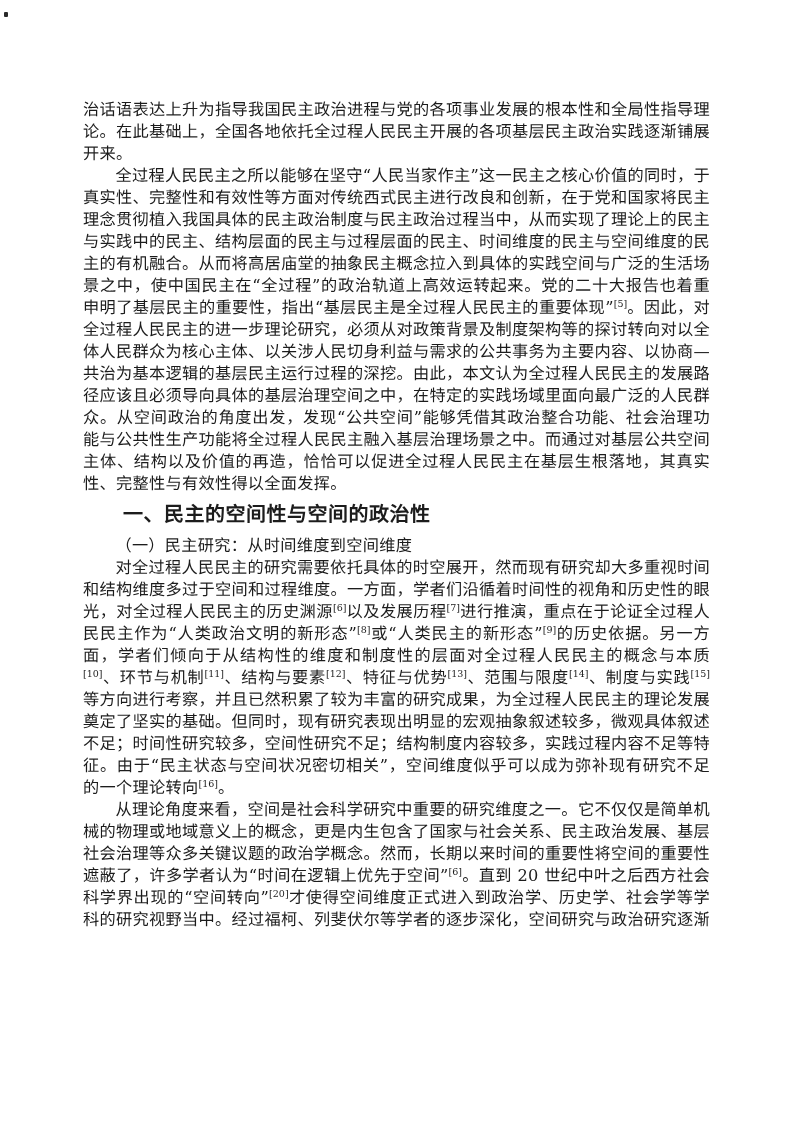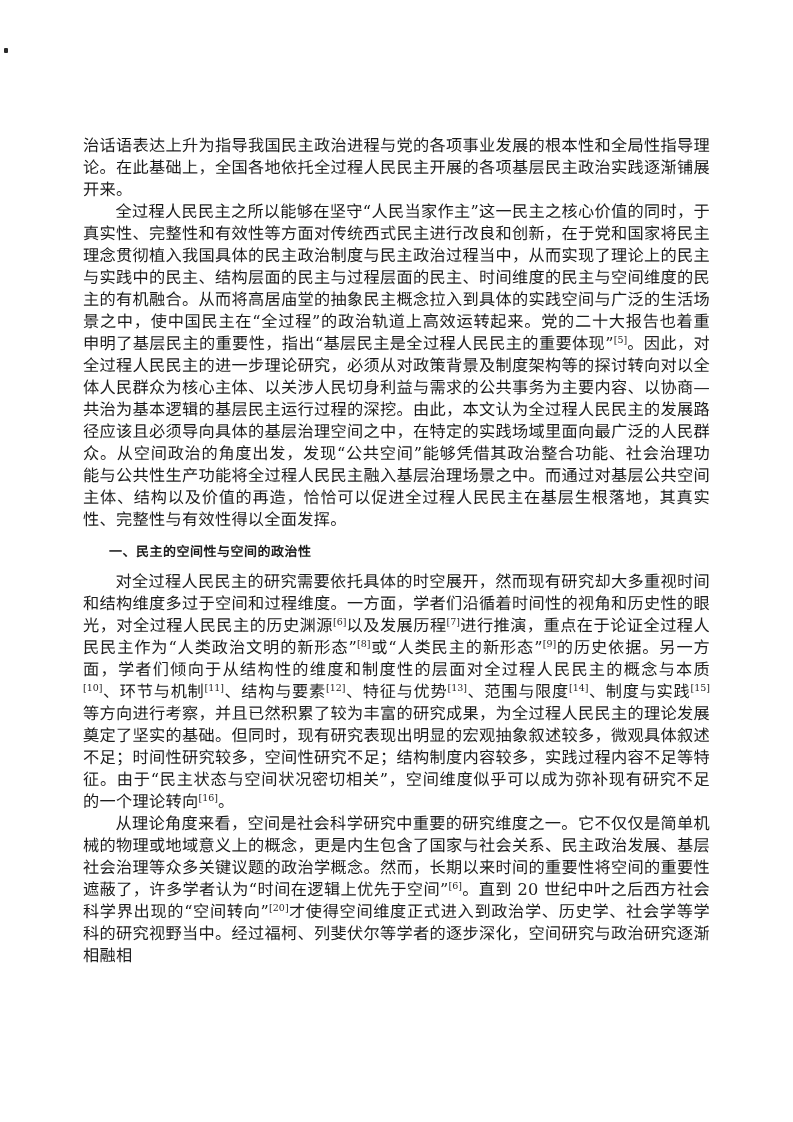--- a/index.html
+++ b/index.html
@@ -8,21 +8,20 @@
     background: #ffffff;
   }
   .page {
     position: relative;
     width: 793px;
     height: 927px;
     background: #ffffff;
     overflow: hidden;
     font-family: "DejaVu Serif", "Liberation Serif", serif;
     color: #1c1c1c;
-    margin-top: 36px;
   }
   .speck {
     position: absolute;
     left: 4px;
     top: 12px;
     width: 4px;
     height: 5px;
     background: #2a2a2a;
     border-radius: 1px;
   }
@@ -45,23 +44,23 @@
     text-indent: 0;
   }
   .para sup {
     font-size: 9.5px;
     line-height: 0;
     letter-spacing: 0;
     vertical-align: super;
   }
   .heading {
     margin: 10px 0 8px 0;
-    font-family: Liberation Sans, sans-serif;
+    font-family: Liberation Mono, monospace;
     font-weight: bold;
-    font-size: 13px;
+    font-size: 20px;
     line-height: 22px;
     letter-spacing: 0.5px;
     text-indent: 2em;
   }
   .footer {
     position: absolute;
     left: 97px;
     top: 1022px;
     font-size: 20px;
     letter-spacing: 1px;
@@ -75,20 +74,21 @@
   <div class="speck"></div>
 
   <div class="content">
     <p class="para no-indent">治话语表达上升为指导我国民主政治进程与党的各项事业发展的根本性和全局性指导理论。在此基础上，全国各地依托全过程人民民主开展的各项基层民主政治实践逐渐铺展开来。</p>
 
     <p class="para">全过程人民民主之所以能够在坚守“人民当家作主”这一民主之核心价值的同时，于真实性、完整性和有效性等方面对传统西式民主进行改良和创新，在于党和国家将民主理念贯彻植入我国具体的民主政治制度与民主政治过程当中，从而实现了理论上的民主与实践中的民主、结构层面的民主与过程层面的民主、时间维度的民主与空间维度的民主的有机融合。从而将高居庙堂的抽象民主概念拉入到具体的实践空间与广泛的生活场景之中，使中国民主在“全过程”的政治轨道上高效运转起来。党的二十大报告也着重申明了基层民主的重要性，指出“基层民主是全过程人民民主的重要体现”<sup>[5]</sup>。因此，对全过程人民民主的进一步理论研究，必须从对政策背景及制度架构等的探讨转向对以全体人民群众为核心主体、以关涉人民切身利益与需求的公共事务为主要内容、以协商—共治为基本逻辑的基层民主运行过程的深挖。由此，本文认为全过程人民民主的发展路径应该且必须导向具体的基层治理空间之中，在特定的实践场域里面向最广泛的人民群众。从空间政治的角度出发，发现“公共空间”能够凭借其政治整合功能、社会治理功能与公共性生产功能将全过程人民民主融入基层治理场景之中。而通过对基层公共空间主体、结构以及价值的再造，恰恰可以促进全过程人民民主在基层生根落地，其真实性、完整性与有效性得以全面发挥。</p>
 
     <h2 class="heading">一、民主的空间性与空间的政治性</h2>
 
 
+    <p class="para">（一）民主研究：从时间维度到空间维度</p>
 
     <p class="para">对全过程人民民主的研究需要依托具体的时空展开，然而现有研究却大多重视时间和结构维度多过于空间和过程维度。一方面，学者们沿循着时间性的视角和历史性的眼光，对全过程人民民主的历史渊源<sup>[6]</sup>以及发展历程<sup>[7]</sup>进行推演，重点在于论证全过程人民民主作为“人类政治文明的新形态”<sup>[8]</sup>或“人类民主的新形态”<sup>[9]</sup>的历史依据。另一方面，学者们倾向于从结构性的维度和制度性的层面对全过程人民民主的概念与本质<sup>[10]</sup>、环节与机制<sup>[11]</sup>、结构与要素<sup>[12]</sup>、特征与优势<sup>[13]</sup>、范围与限度<sup>[14]</sup>、制度与实践<sup>[15]</sup>等方向进行考察，并且已然积累了较为丰富的研究成果，为全过程人民民主的理论发展奠定了坚实的基础。但同时，现有研究表现出明显的宏观抽象叙述较多，微观具体叙述不足；时间性研究较多，空间性研究不足；结构制度内容较多，实践过程内容不足等特征。由于“民主状态与空间状况密切相关”，空间维度似乎可以成为弥补现有研究不足的一个理论转向<sup>[16]</sup>。</p>
 
     <p class="para">从理论角度来看，空间是社会科学研究中重要的研究维度之一。它不仅仅是简单机械的物理或地域意义上的概念，更是内生包含了国家与社会关系、民主政治发展、基层社会治理等众多关键议题的政治学概念。然而，长期以来时间的重要性将空间的重要性遮蔽了，许多学者认为“时间在逻辑上优先于空间”<sup>[6]</sup>。直到 20 世纪中叶之后西方社会科学界出现的“空间转向”<sup>[20]</sup>才使得空间维度正式进入到政治学、历史学、社会学等学科的研究视野当中。经过福柯、列斐伏尔等学者的逐步深化，空间研究与政治研究逐渐相融相</p>
   </div>
 
   <div class="footer">·102·</div>
 </div>
 
 </body></html>

